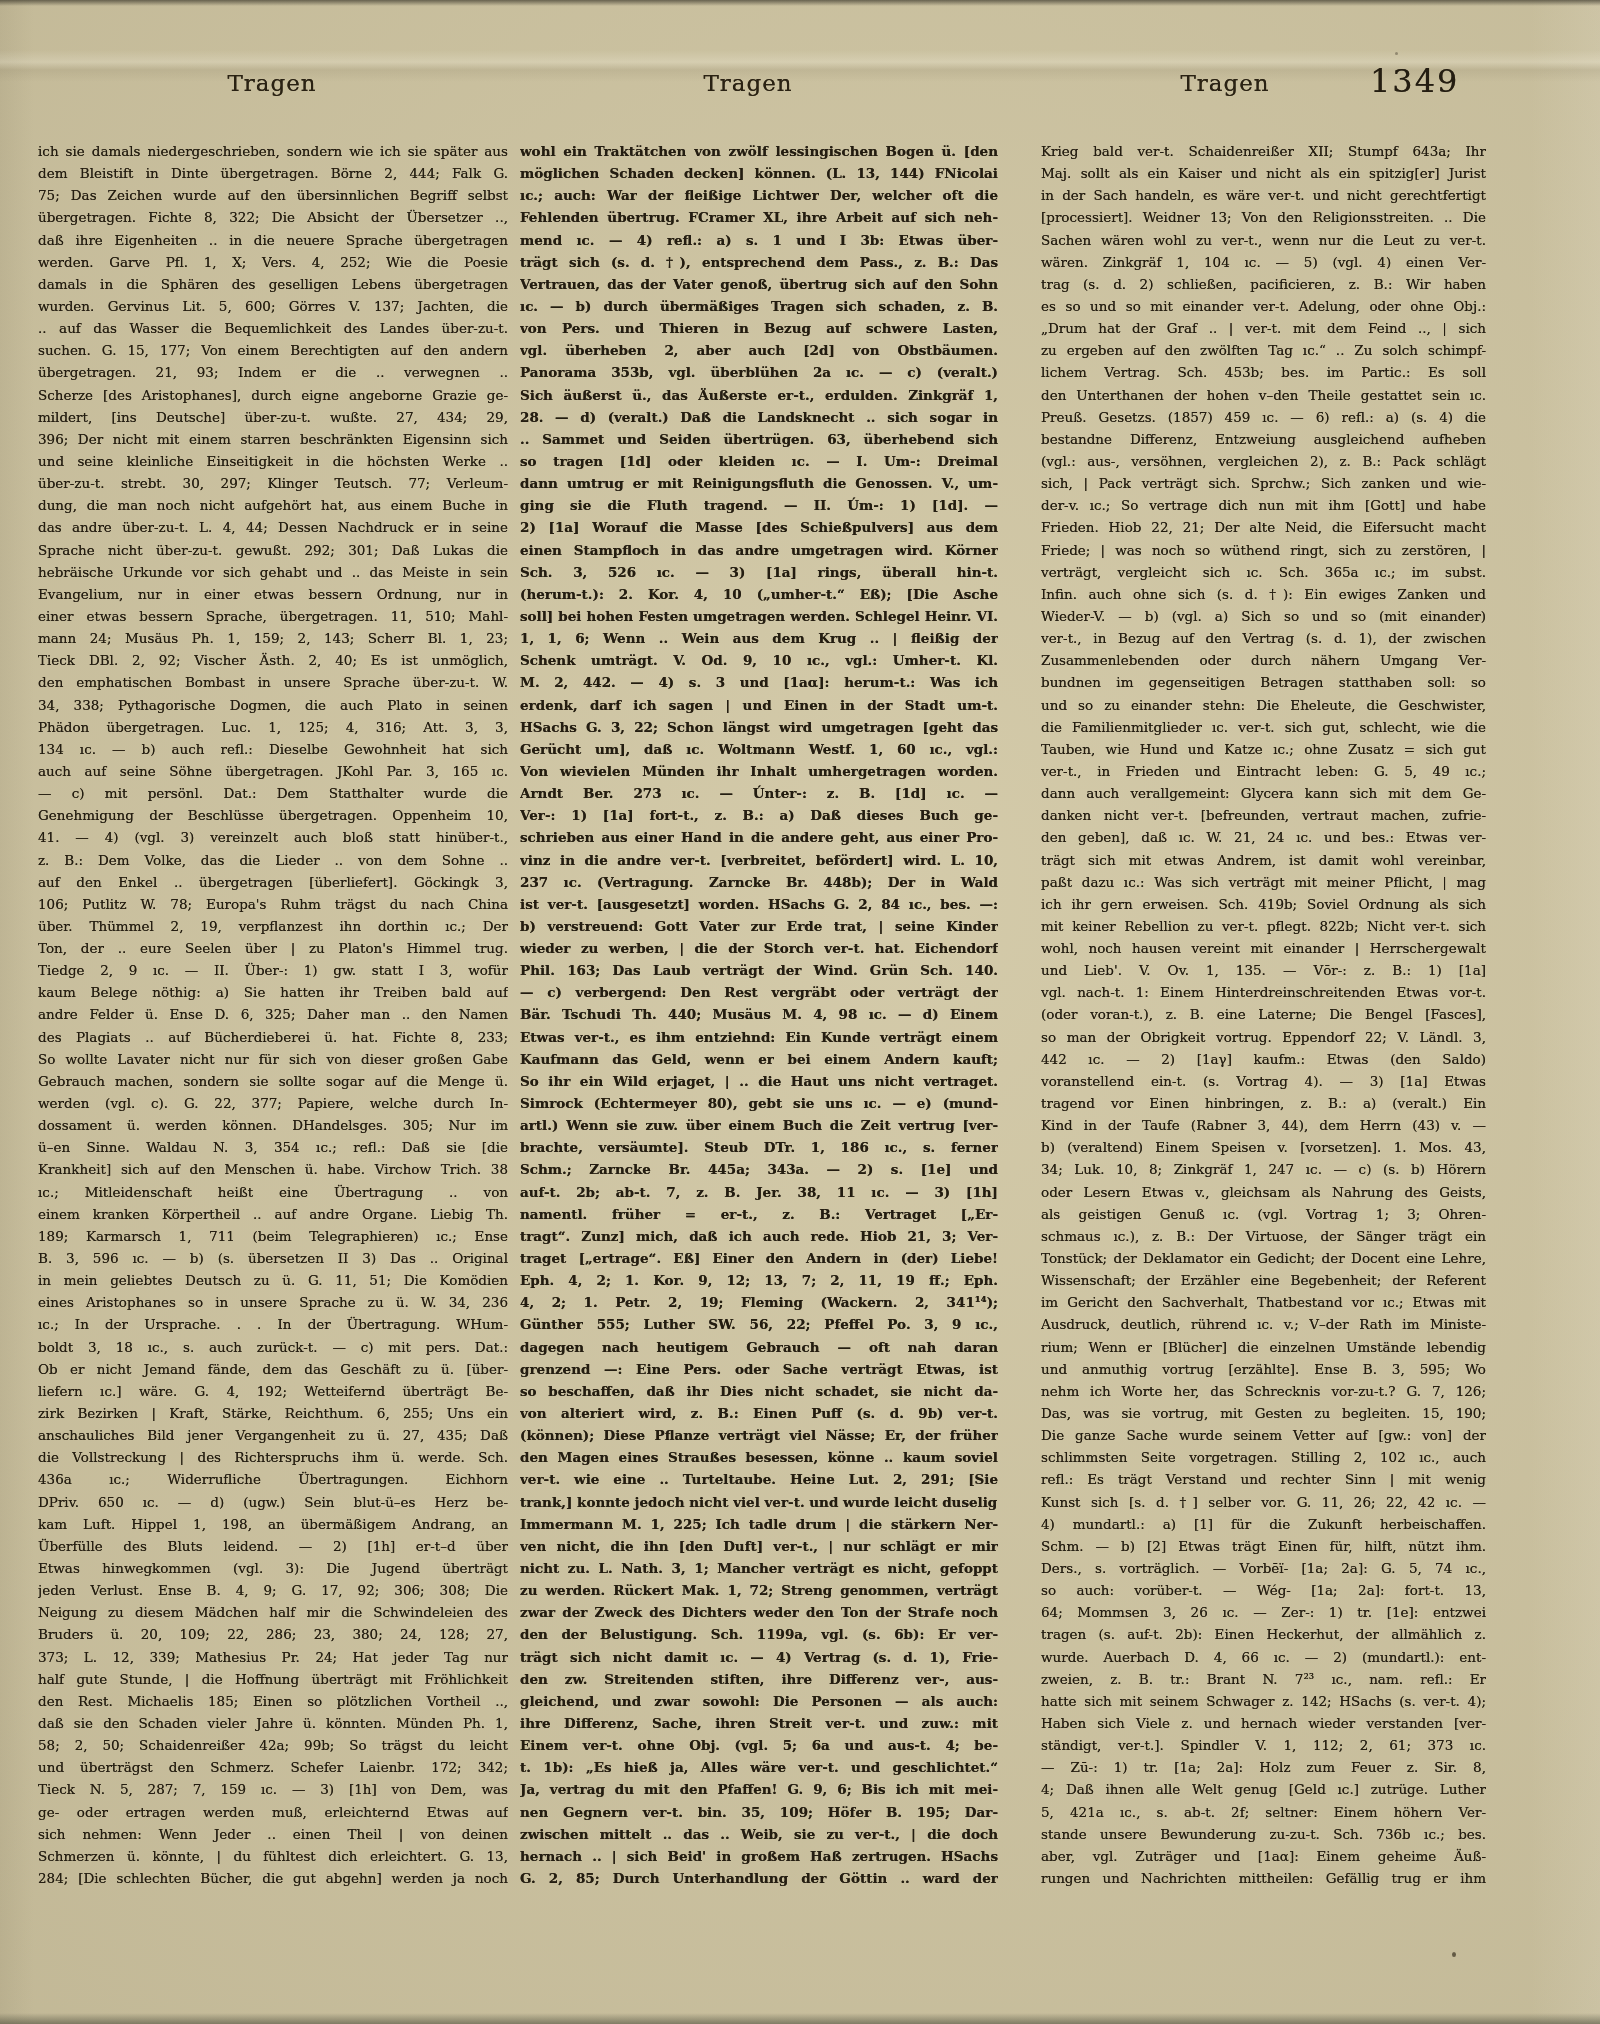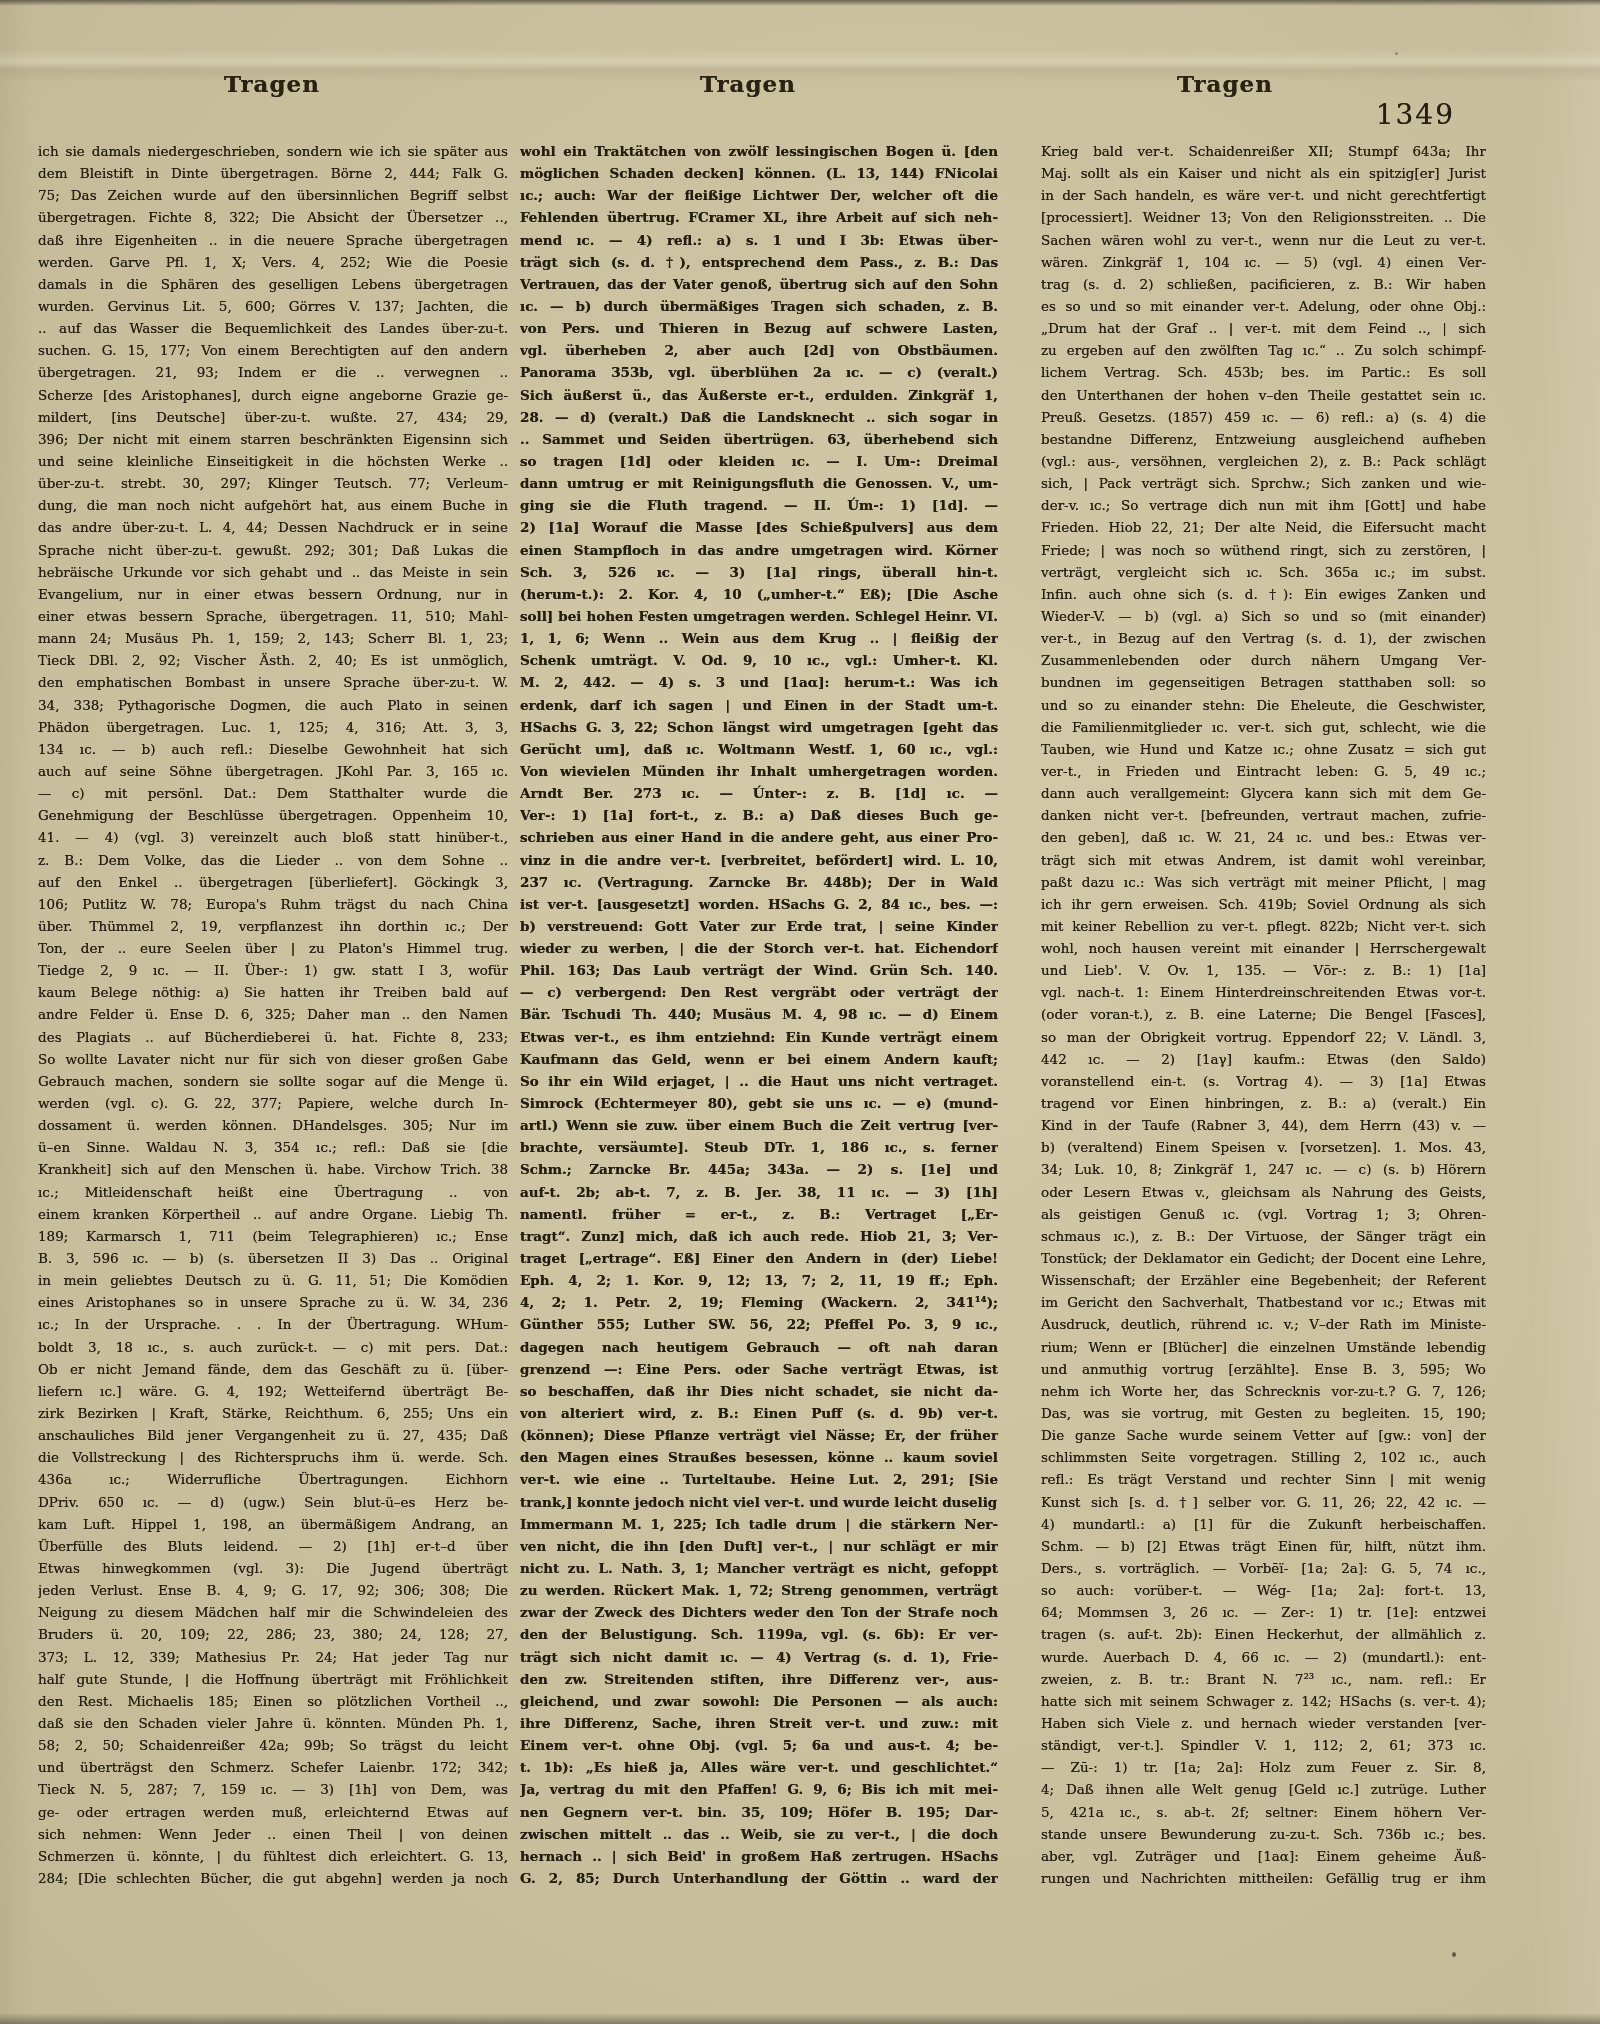--- a/index.html
+++ b/index.html
@@ -16,39 +16,38 @@
       linear-gradient(0deg, rgba(58,60,46,0.50) 0px, rgba(58,60,46,0) 11px),
       linear-gradient(180deg, rgba(255,253,240,0) 50px, rgba(255,253,240,0.22) 62px, rgba(118,108,82,0.13) 70px, rgba(255,253,240,0) 82px),
       radial-gradient(ellipse 1250px 1500px at 56% 44%, rgba(255,252,238,0.10), rgba(96,88,64,0.11)),
       linear-gradient(90deg, rgba(118,108,82,0.12) 0px, rgba(118,108,82,0) 34px, rgba(118,108,82,0) 1530px, rgba(236,229,206,0.28) 1600px);
   }
   .running-head {
     position: absolute;
     top: 70px;
     transform: translateX(-50%);
     font-size: 23px;
-    font-weight: bold;
+    font-weight: normal;
     letter-spacing: 1px;
     color: #2a2213;
     text-shadow: 0 0 0.6px rgba(42,34,19,0.85);
   }
   .rh1 { left: 272px; }
   .rh2 { left: 748px; }
   .rh3 { left: 1225px; }
   .page-number {
     position: absolute;
     top: 62px;
     left: 1370px;
     width: 85px;
     text-align: right;
-    font-size: 28px;
+    font-size: 32px;
     letter-spacing: 2px;
     color: #241d11;
     text-shadow: 0 0 0.5px rgba(36,29,17,0.7);
-    margin-top: 36px;
   }
   .col {
     position: absolute;
     top: 140px;
     font-size: 13.5px;
     text-shadow: 0 0 0.45px rgba(36,29,17,0.78);
   }
   .col1 { left: 38px;   width: 470px; }
   .col2 { left: 520px;  width: 478px; font-weight: bold; }
   .col3 { left: 1010px; width: 445px; margin-left: 31px; }

